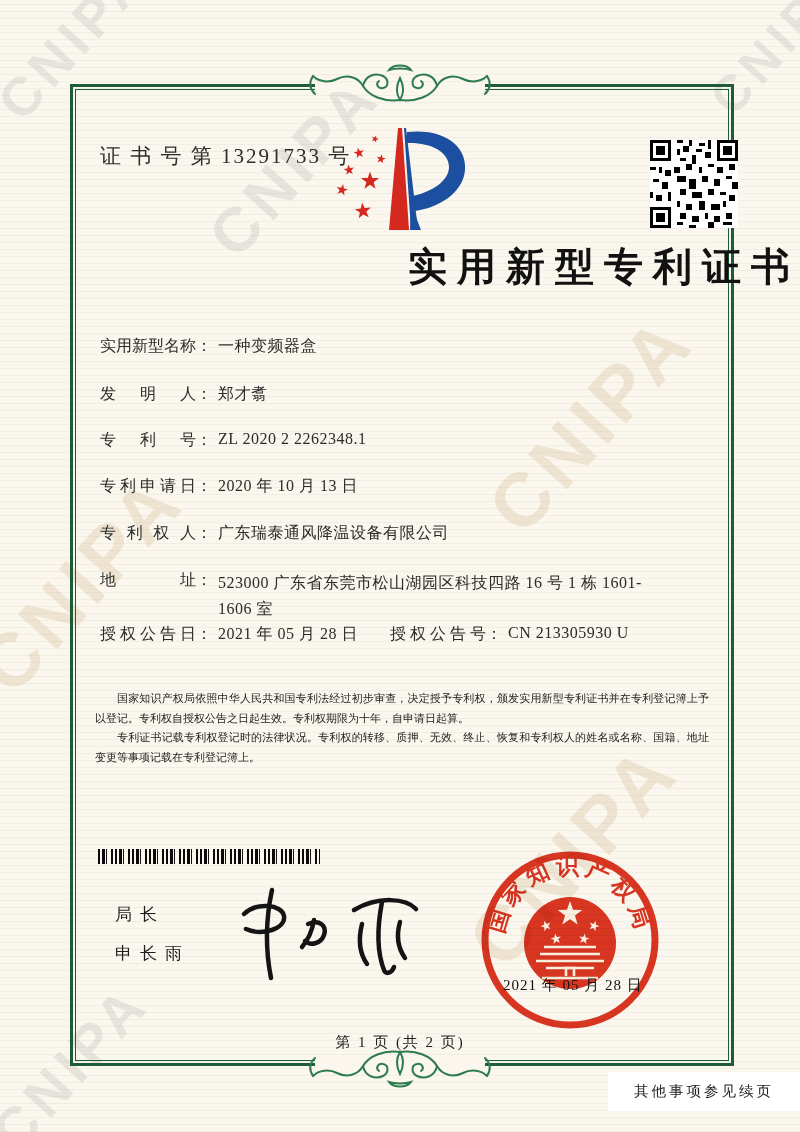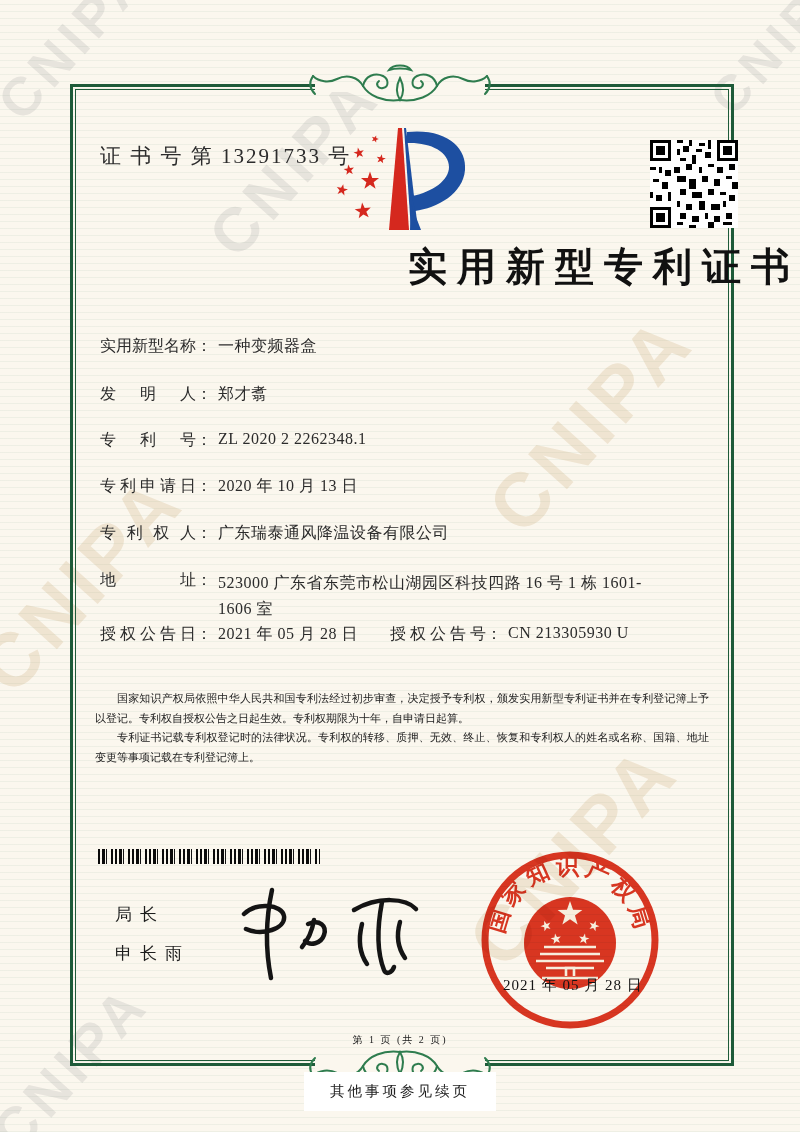--- a/index.html
+++ b/index.html
@@ -42,23 +42,23 @@
   
   .officer{position:absolute;left:115px;top:903px;z-index:4;font-family:Liberation Serif, serif;
            font-size:17px;color:#1d1d1d;letter-spacing:8px;}
   .officer .name{margin-top:16px;text-align:right;}
   .sig{position:absolute;left:228px;top:878px;width:215px;height:104px;z-index:4;}
   
   .seal{position:absolute;left:478px;top:848px;width:184px;height:184px;z-index:5;mix-blend-mode:multiply;opacity:0.95;}
   .seal-date{position:absolute;left:503px;top:976px;width:170px;font-size:15px;color:#141414;
              letter-spacing:1px;z-index:6;}
   
-  .page-info{position:absolute;left:0;right:0;top:1033px;text-align:center;font-size:10px;color:#222;
+  .page-info{position:absolute;left:0;right:0;top:1033px;text-align:center;font-size:15px;color:#222;
              letter-spacing:2px;z-index:4;}
-  .cont-note{position:absolute;left:0;right:0;top:1072px;text-align:center;z-index:4;}
+  .cont-note{position:absolute;left:0;right:0;top:1072px;text-align:right;z-index:4;}
   .cont-note span{display:inline-block;background:#ffffff;padding:10px 26px;font-size:14.5px;
                   letter-spacing:3px;color:#222;}
 </style>
 </head>
 <body>
 
 <div class="page">
 
   <div class="wm gray" style="left:-24px;top:8px;font-size:54px;">CNIPA</div>
   <div class="wm gray" style="left:690px;top:10px;font-size:50px;">CNIPA</div>

